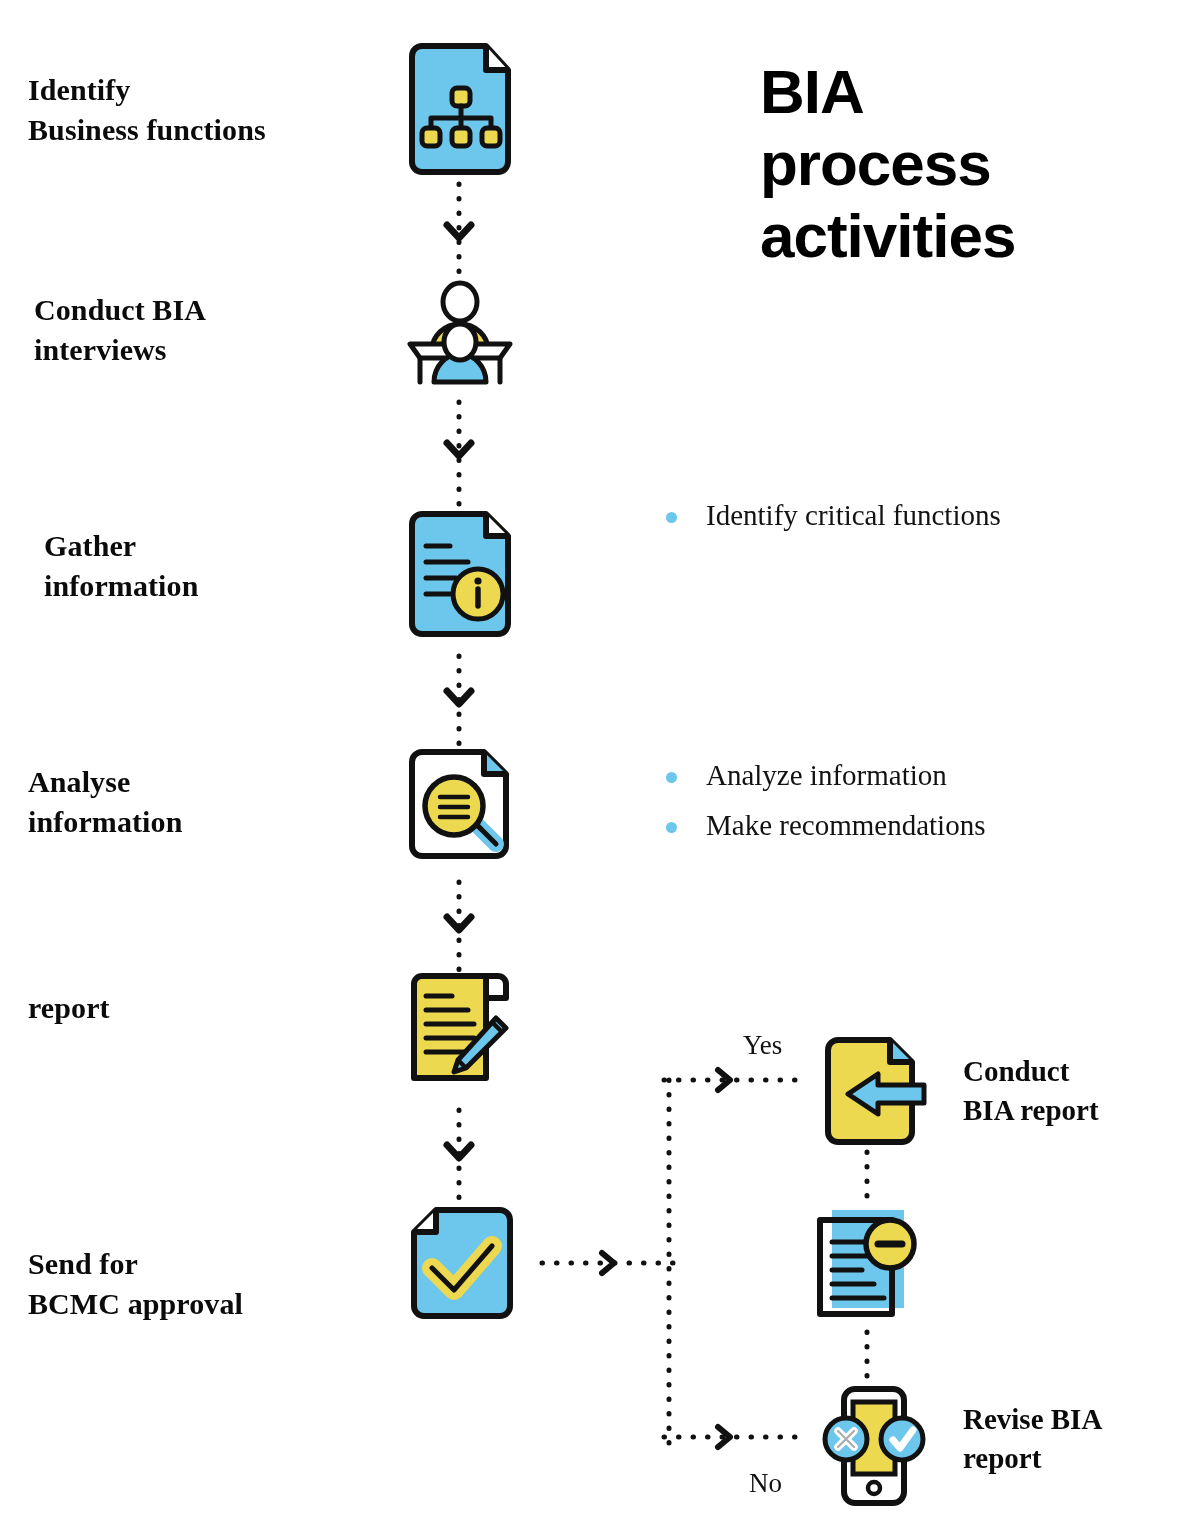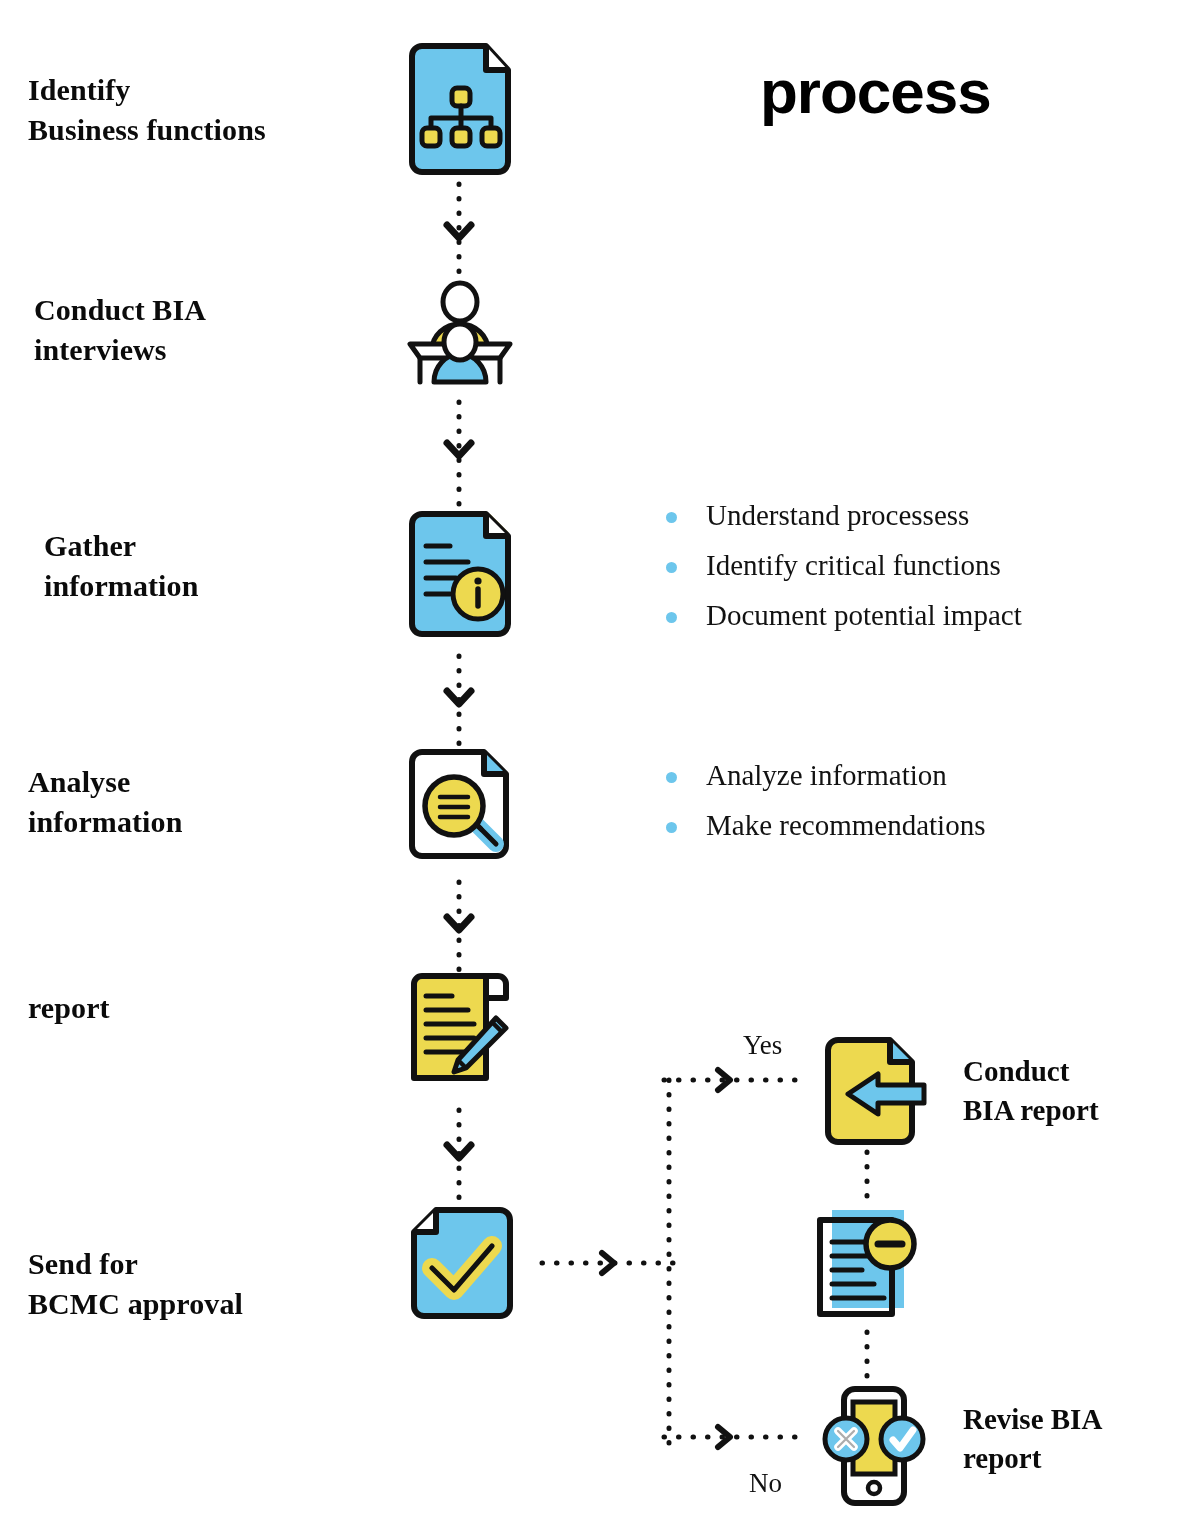--- a/index.html
+++ b/index.html
@@ -68,21 +68,23 @@
   svg{display:block;overflow:visible;}
 
   .conn{position:absolute;}
 </style>
 </head>
 <body>
 
 <div class="canvas">
 
   <div class="title">
+    <span class="l">BIA</span>
     <span class="l">process</span>
+    <span class="l">activities</span>
   </div>
 
   <div class="step-label" style="left:28px;top:70px;width:300px;">
     <span class="l">Identify</span>
     <span class="l">Business functions</span>
   </div>
 
   <div class="icon" style="left:404px;top:44px;">
     <svg width="112" height="132" viewBox="0 0 112 132">
       <path d="M86 4 L104 24 L104 28 L84 28 L84 4 Z" fill="#edd94f"></path>
@@ -148,29 +150,21 @@
       </g>
       <circle cx="72" cy="84" r="25" fill="#edd94f" stroke="#111" stroke-width="5"></circle>
       <circle cx="72" cy="71" r="3.6" fill="#111"></circle>
       <path d="M72 79 L72 96" stroke="#111" stroke-width="5.5" stroke-linecap="round"></path>
     </svg>
   </div>
 
   <div class="bullets" style="left:666px;top:498px;">
     <div class="bullet-row">
       <span class="bullet-dot"></span>
-      <span class="bullet-text">Understand processess</span>
-    </div>
-    <div class="bullet-row">
-      <span class="bullet-dot"></span>
       <span class="bullet-text">Identify critical functions</span>
-    </div>
-    <div class="bullet-row">
-      <span class="bullet-dot"></span>
-      <span class="bullet-text">Document potential impact</span>
     </div>
   </div>
 
   <div class="conn" style="left:435px;top:654px;">
     <svg width="48" height="96" viewBox="0 0 48 96">
       <line x1="24" y1="2" x2="24" y2="94" stroke="#111" stroke-width="5" stroke-linecap="round" stroke-dasharray="0.5 14"></line>
       <path d="M12 37 L24 50 L36 37" fill="none" stroke="#111" stroke-width="7" stroke-linecap="round" stroke-linejoin="round"></path>
     </svg>
   </div>
 

